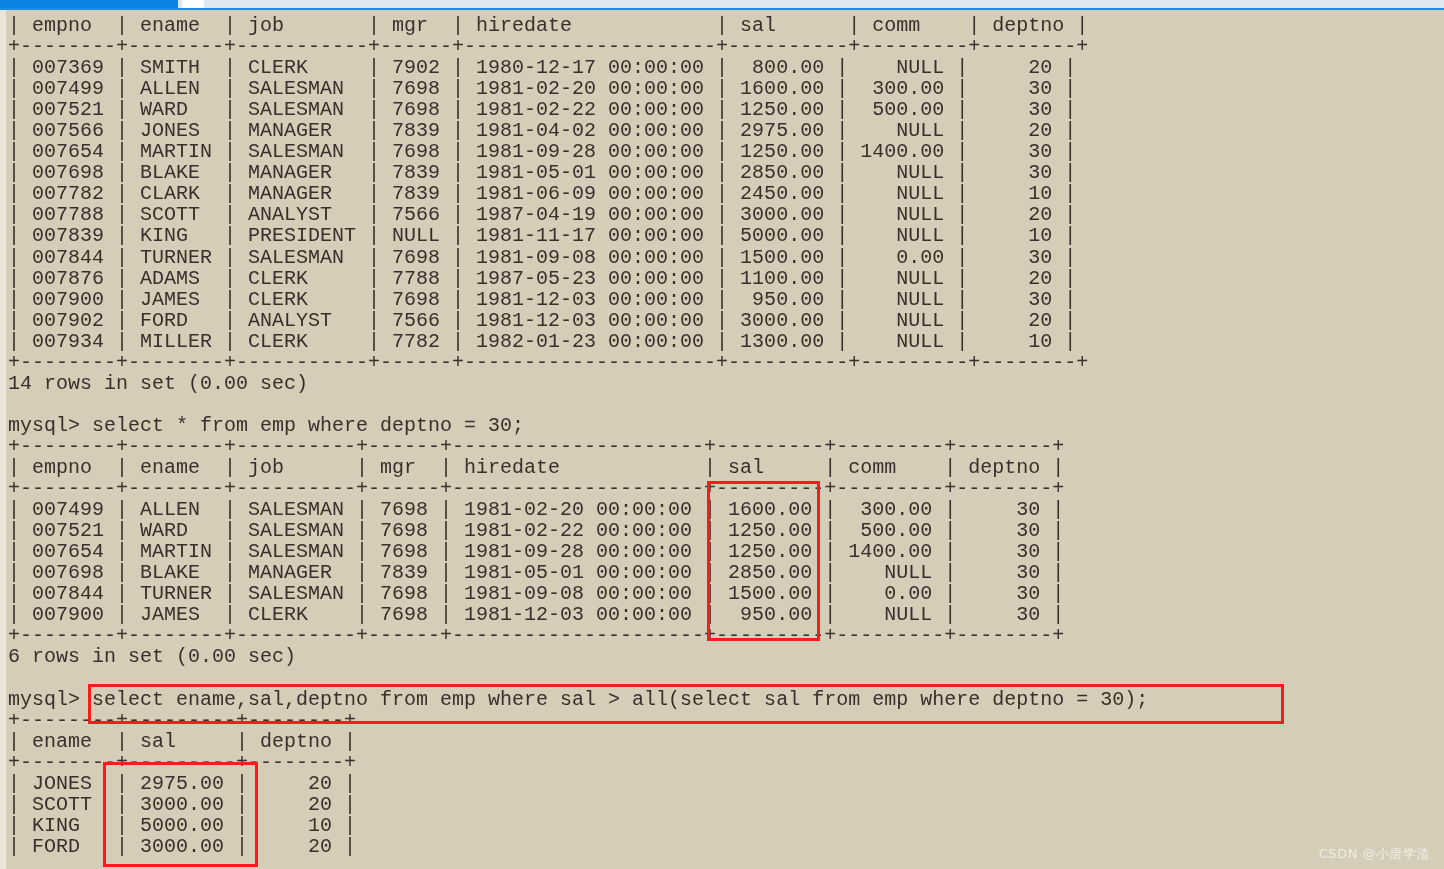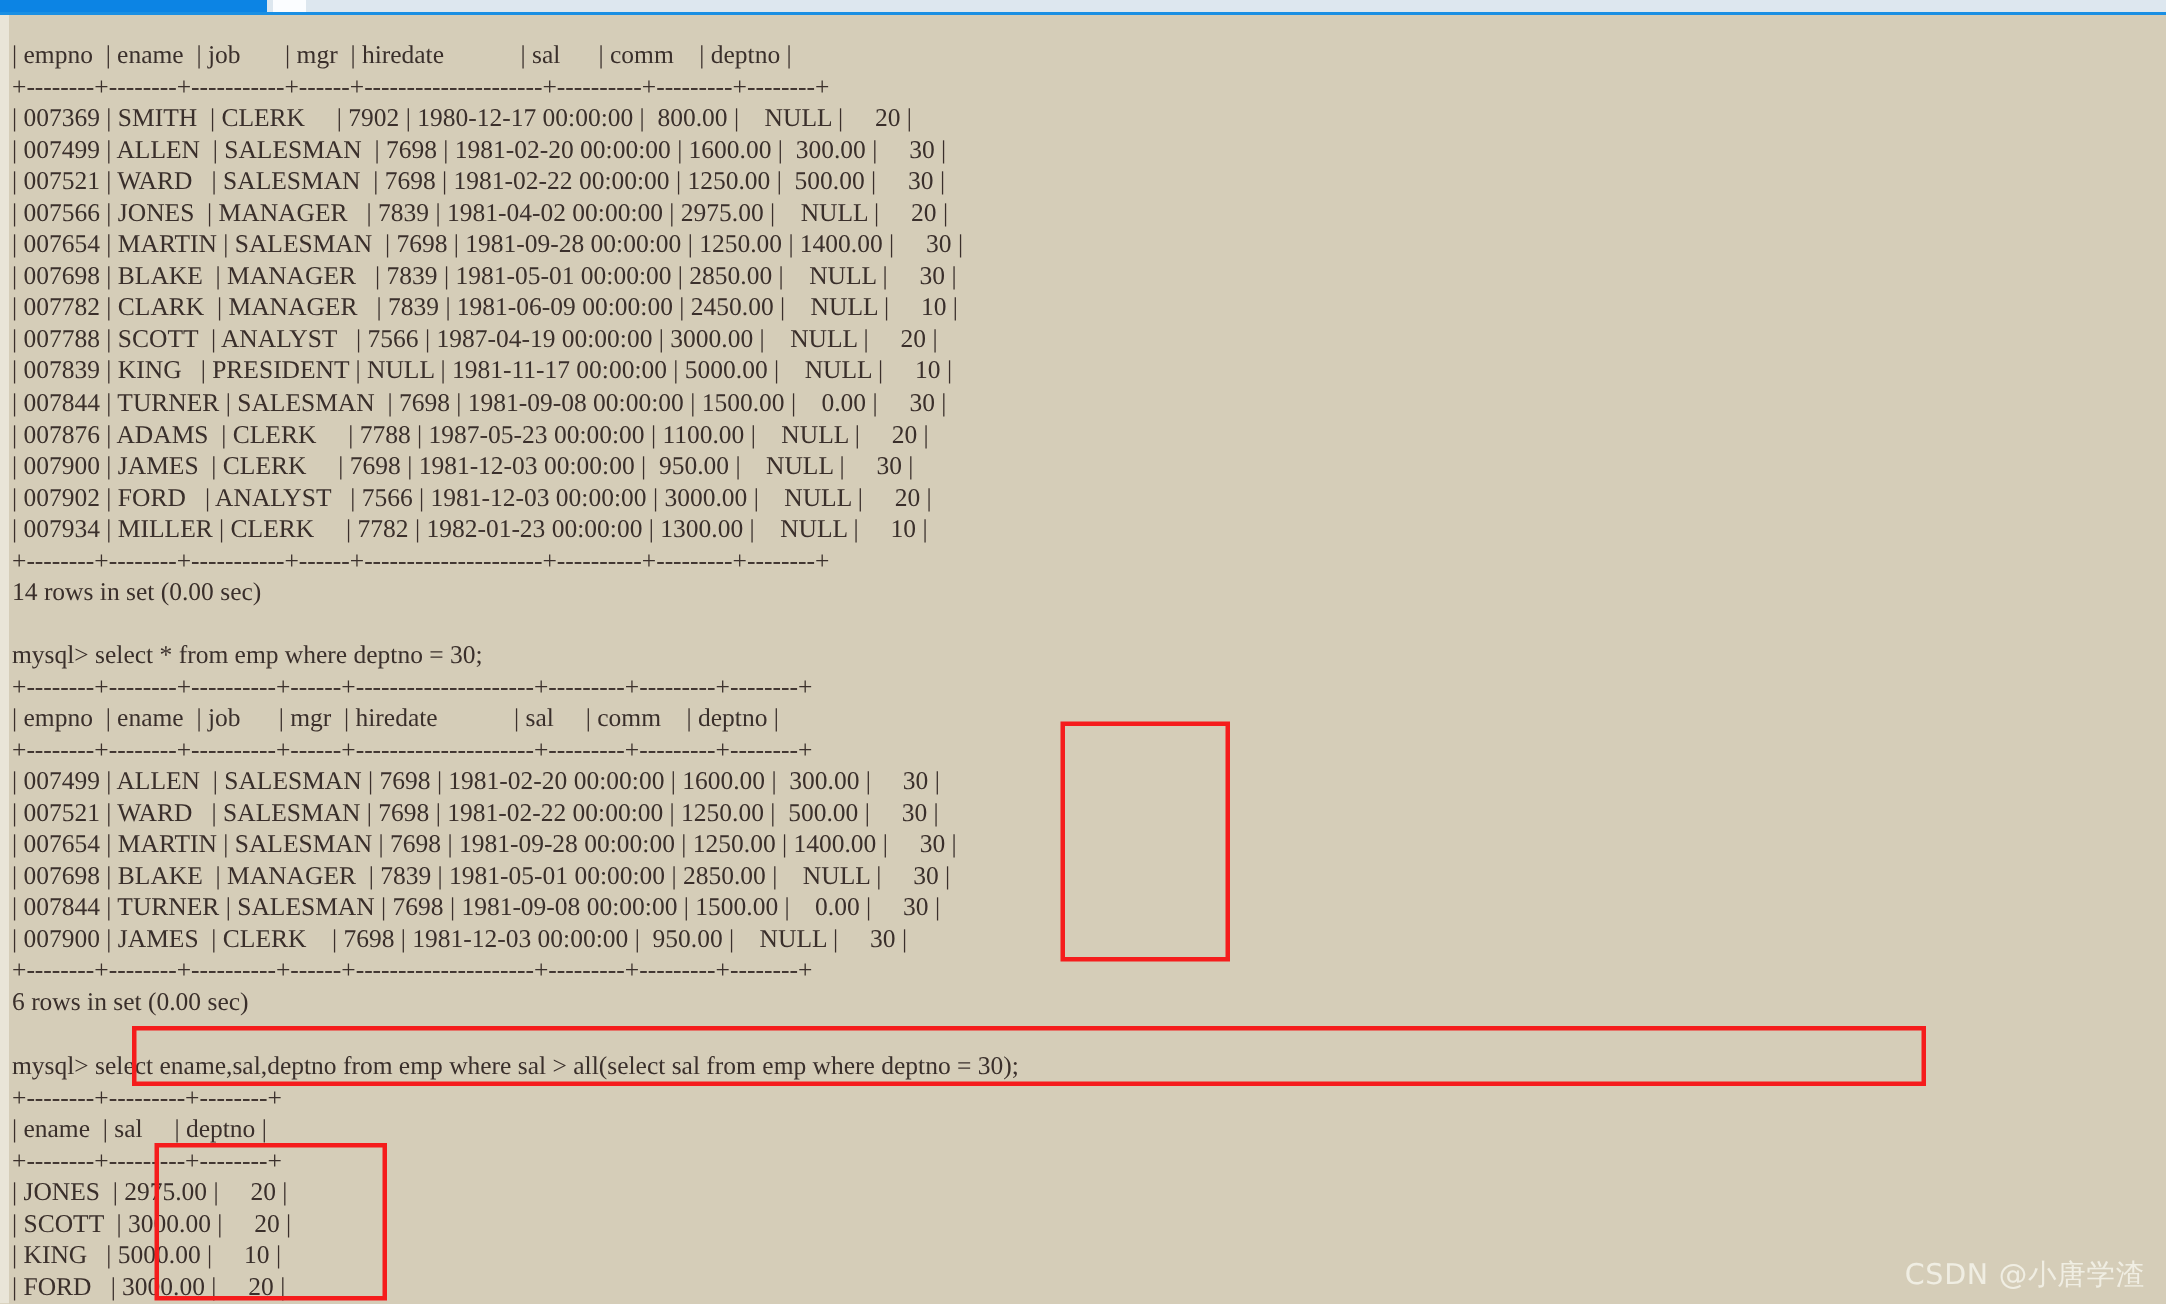--- a/index.html
+++ b/index.html
@@ -55,48 +55,48 @@
   }
   #gutter {
     position: absolute;
     top: 0; left: 0;
     width: 6px;
     height: 859px;
     background: #e9e5d8;
   }
   #console {
     position: absolute;
-    top: 16px; left: 8px;
+    top: 5px; left: 8px;
     white-space: pre;
     color: #3a2f2b;
-    font-size: 17px;
+    font-size: 20px;
     line-height: 21.05px;
     letter-spacing: 0px;
-    font-family: Liberation Serif, serif;
+    font-family: Liberation Mono, monospace;
   }
   .ln { display: block; height: 21.05px; }
 
   
   .redbox {
     position: absolute;
     border: 3px solid #f51c1c;
     box-sizing: border-box;
     pointer-events: none;
   }
   #redbox-sal-col { left: 707px; top: 471px; width: 113px; height: 160px; }
   #redbox-query   { left: 88px;  top: 674px; width: 1196px; height: 40px; }
   #redbox-result  { left: 103px; top: 752px; width: 155px; height: 105px; }
 
   
   #watermark {
     position: absolute;
     right: 14px;
     bottom: 6px;
     color: #f2f0e6;
-    font-size: 19px;
+    font-size: 13px;
     font-family: "DejaVu Sans", "Liberation Sans", sans-serif;
     opacity: 0.95;
     letter-spacing: 0.5px;
   }
 </style>
 </head>
 <body>
 
 <div id="top-bar">
   <div class="filled"></div>

